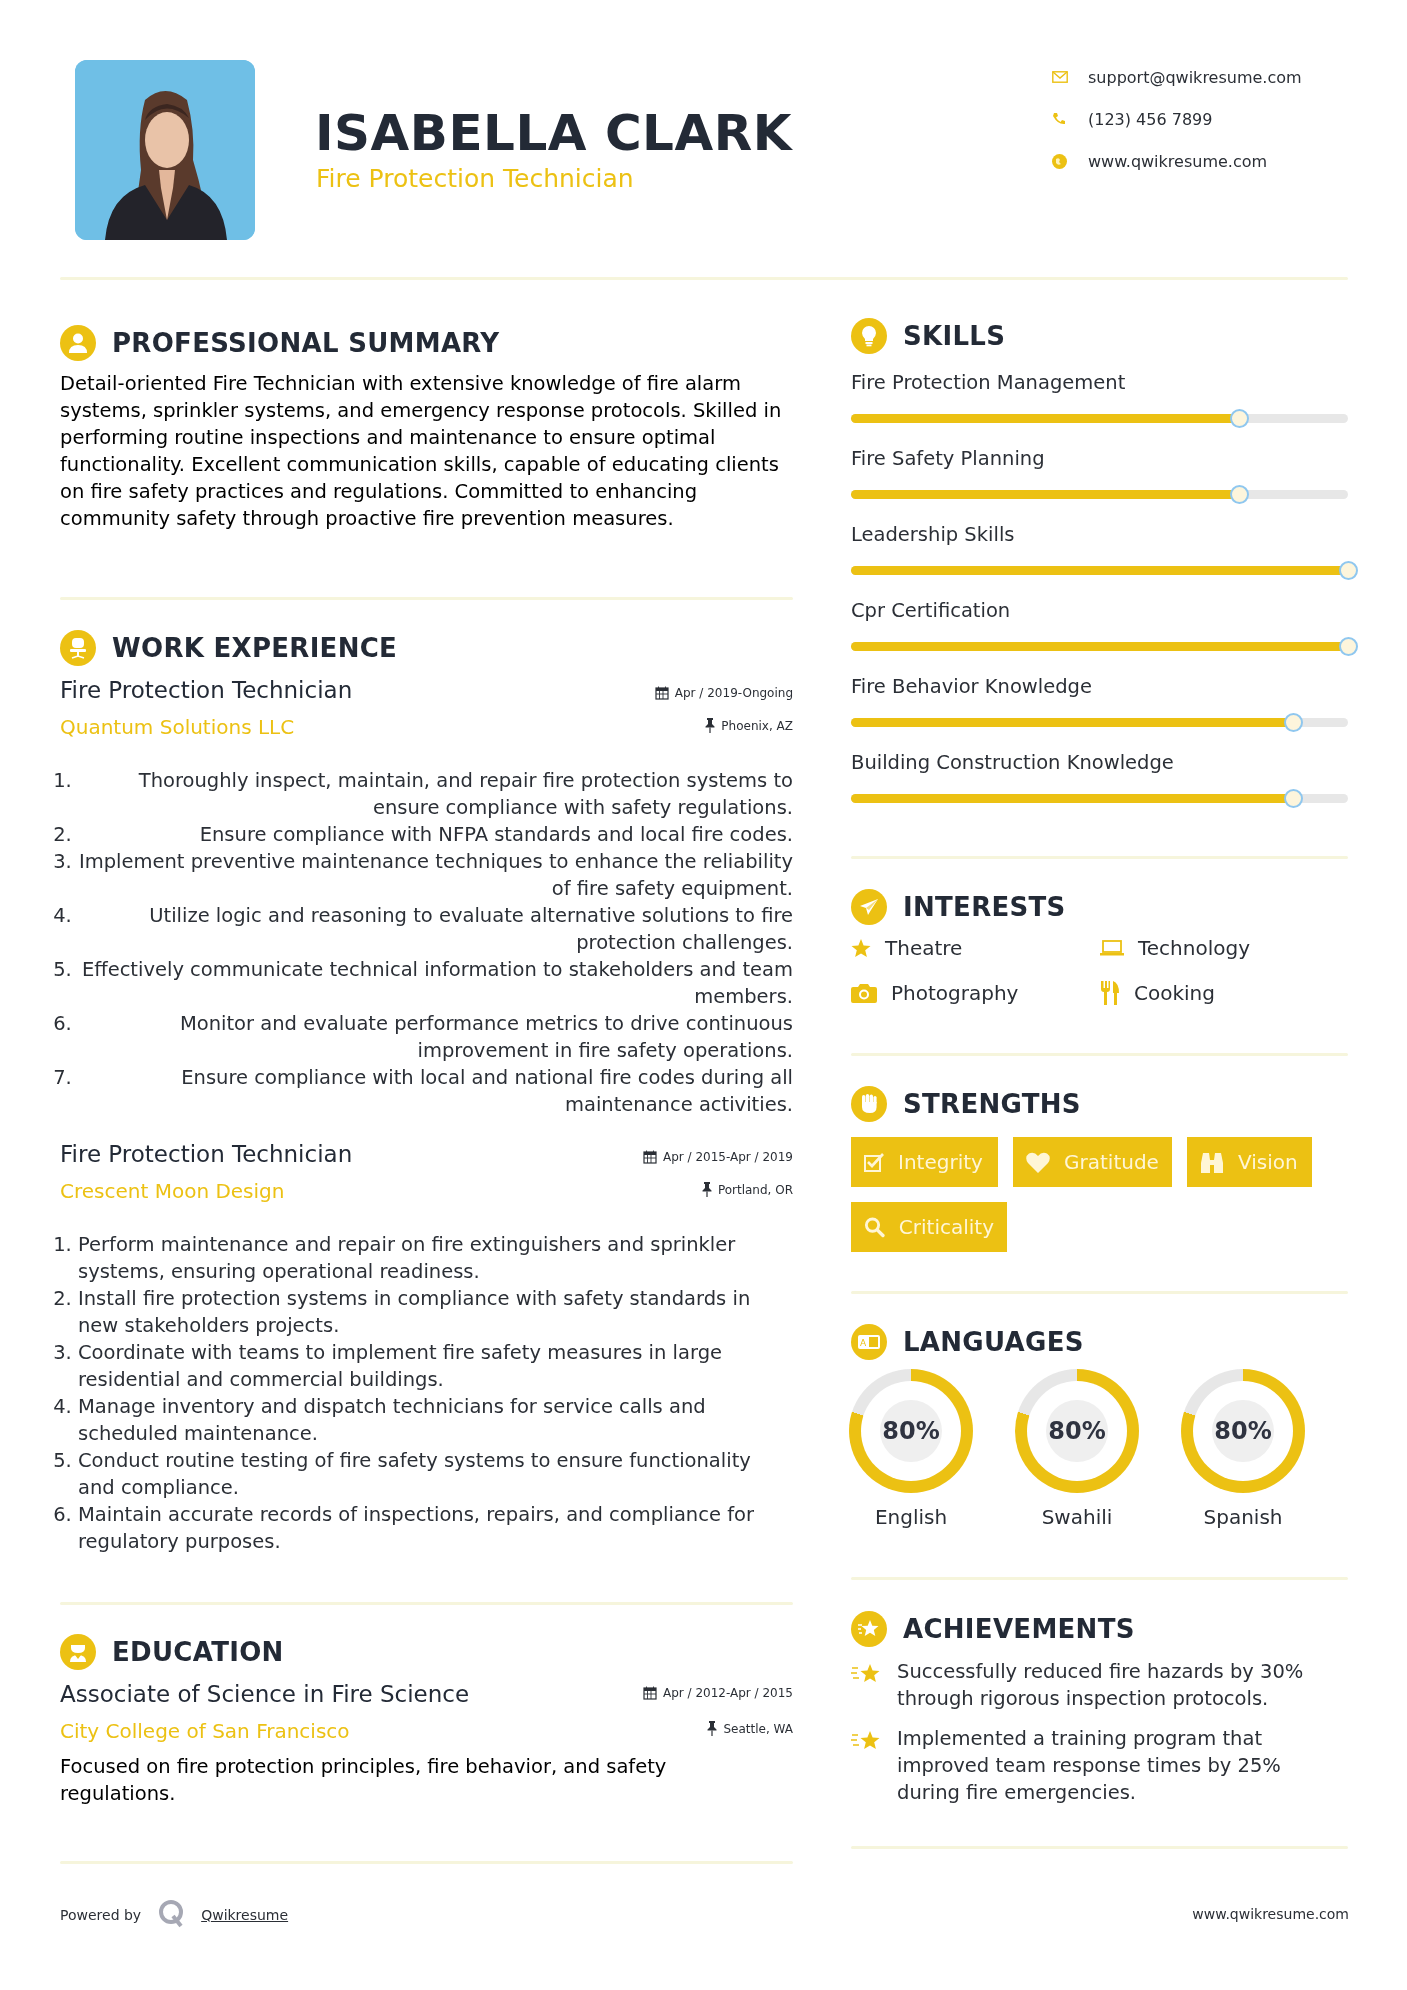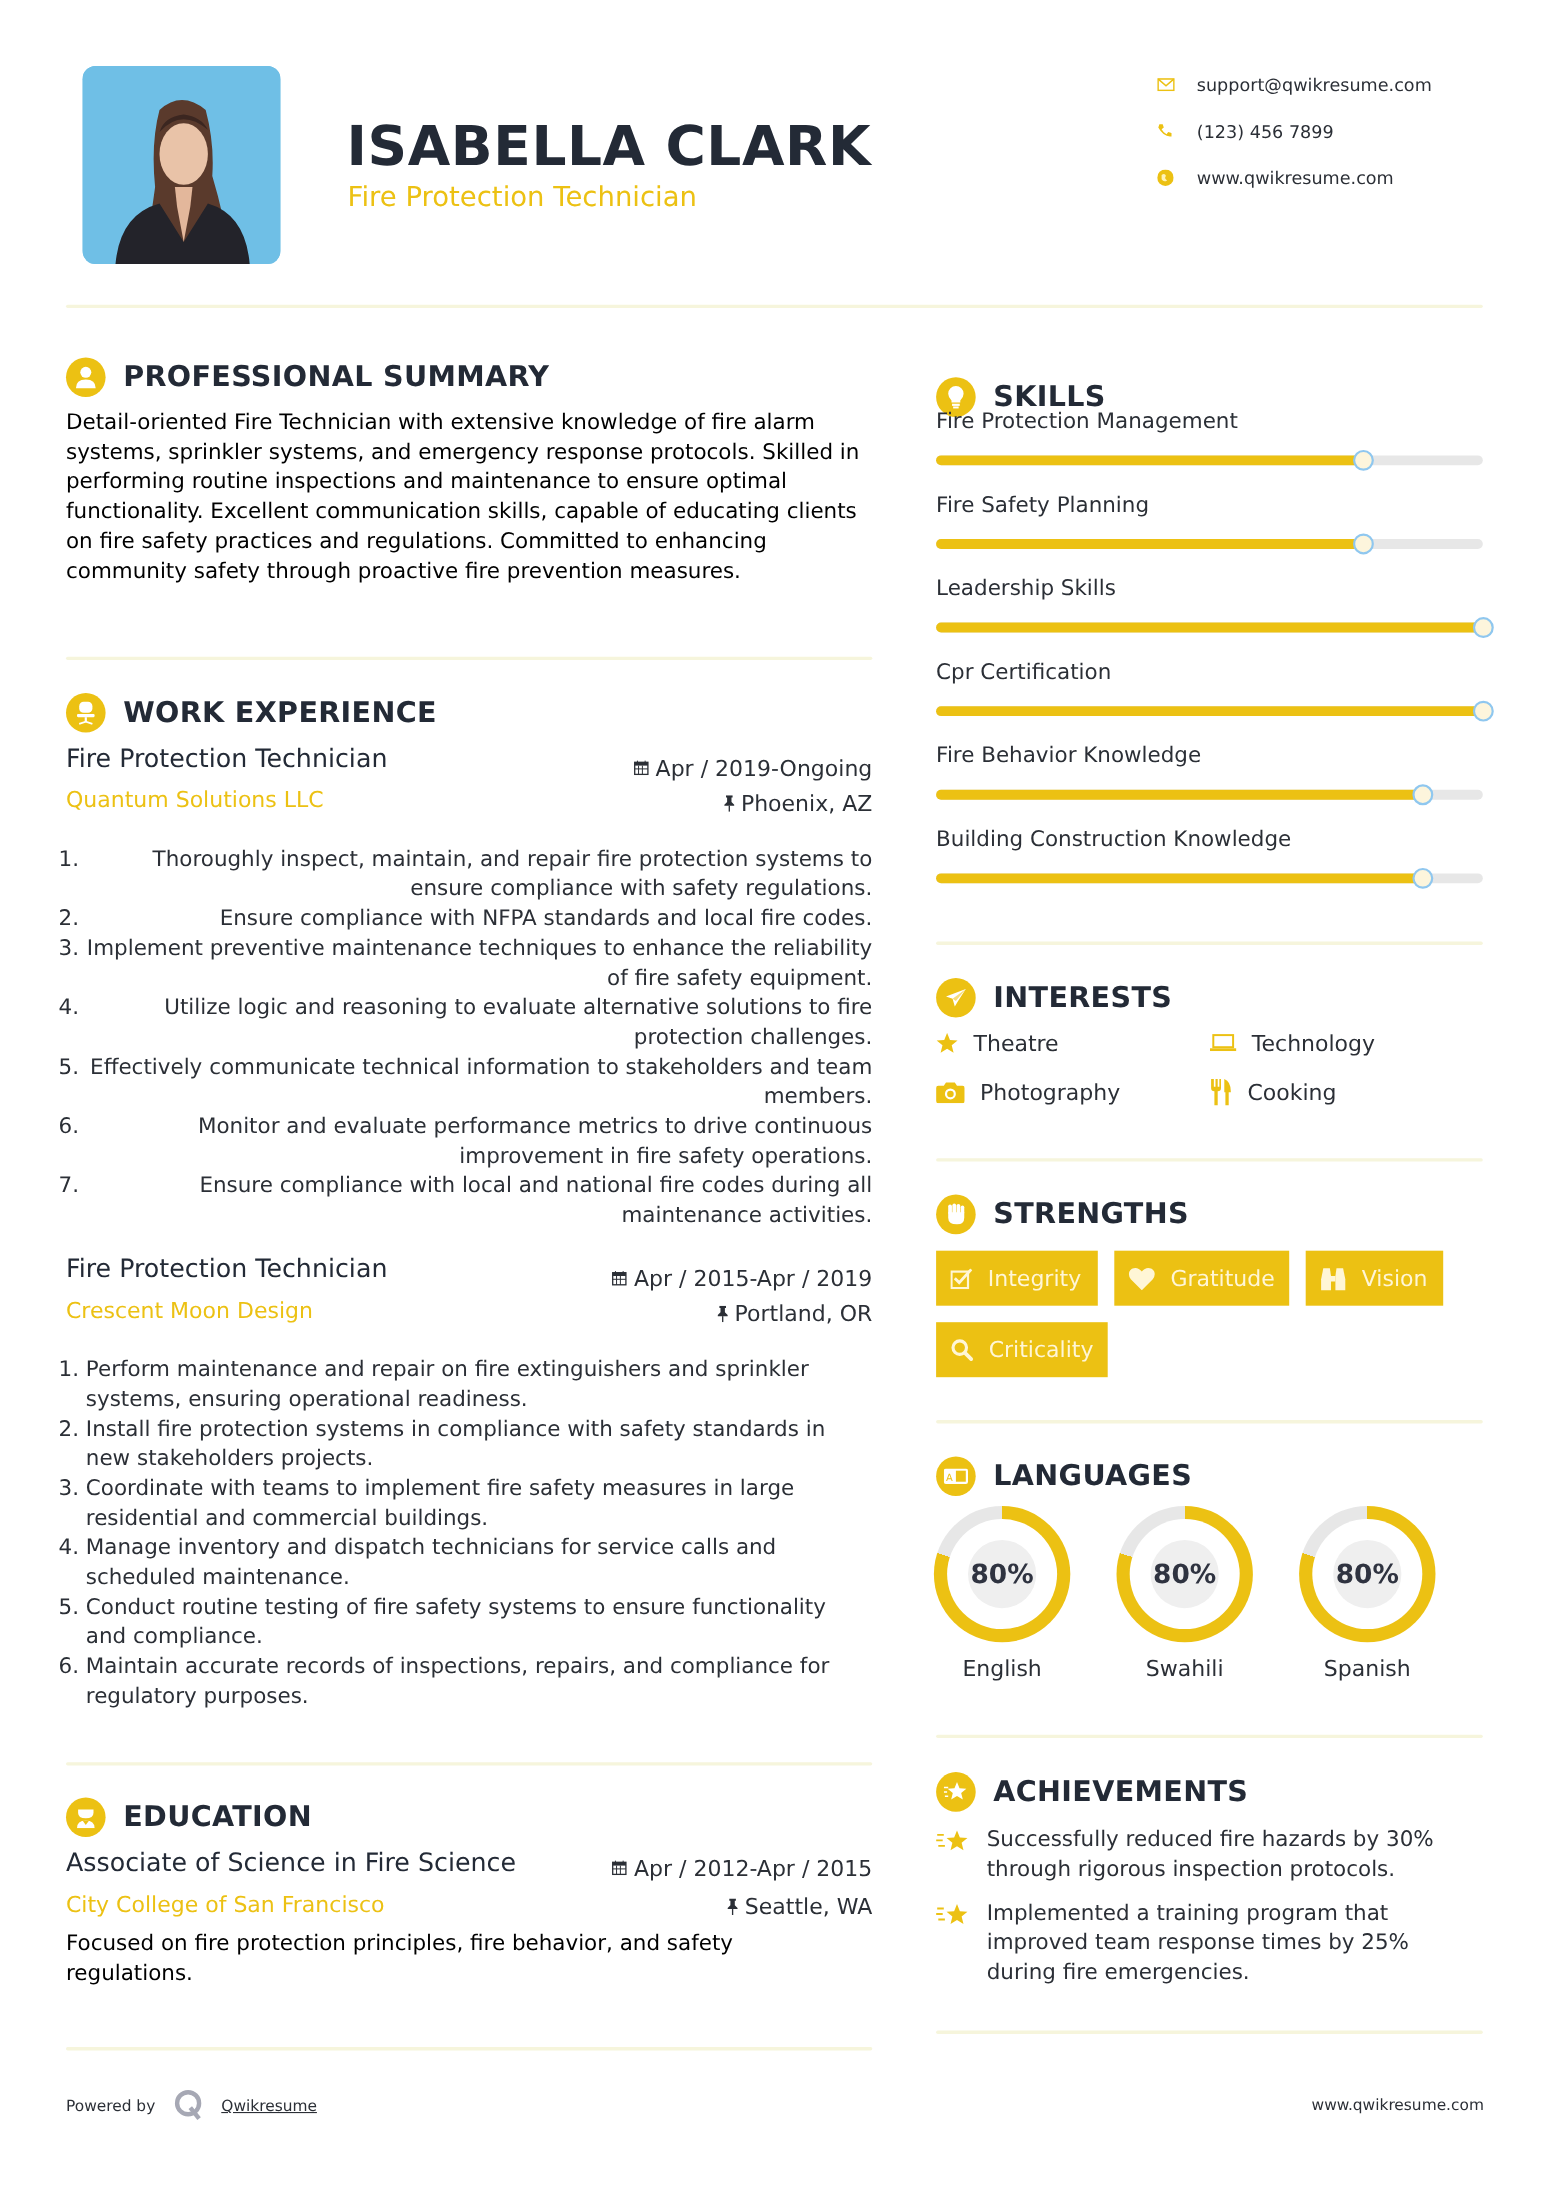--- a/index.html
+++ b/index.html
@@ -20,21 +20,21 @@
 
   
   .sec-head { display: flex; align-items: center; }
   .sec-icon { width: 36px; height: 36px; border-radius: 50%; background: #ecc113; display: flex; align-items: center; justify-content: center; flex: none; }
   .sec-title { font-size: 26px; font-weight: bold; color: #232a36; margin-left: 16px; letter-spacing: 0.3px; white-space: nowrap; }
 
   .body-text { font-size: 19.5px; line-height: 27px; color: #000000; }
 
   .job-title { font-size: 23px; color: #232a36; }
   .company { font-size: 20px; color: #ecc113; }
-  .meta { font-size: 20px; color: #2b2f36; display: flex; align-items: center; justify-content: flex-end; white-space: nowrap; }
+  .meta { font-size: 12px; color: #2b2f36; display: flex; align-items: center; justify-content: flex-end; white-space: nowrap; }
   .meta svg { margin-right: 6px; }
 
   ol.bul { padding-left: 18px; font-size: 19.5px; line-height: 27px; color: #2b2f36; }
   ol.bul li { padding-left: 0px; }
 
   
   .skill-name { font-size: 19.5px; color: #2b2f36; }
   .track { position: relative; height: 9px; background: #e7e7e7; border-radius: 5px; }
   .fill { position: absolute; left: 0; top: 0; height: 9px; background: #ecc113; border-radius: 5px; }
   .knob { position: absolute; top: -5px; width: 19px; height: 19px; border-radius: 50%; background: #fdf5dc; border: 2px solid #8fc7ef; margin-left: -9px; }
@@ -228,21 +228,21 @@
           <rect x="4.4" y="9.5" width="1.2" height="5.5" fill="#2b2f36"></rect>
         </svg>
       <span>Seattle, WA</span>
     </div>
   </div>
   <div class="body-text" style="margin-top:2px; width:700px;">Focused on fire protection principles, fire behavior, and safety regulations.</div>
 </div>
 
 <div class="abs divider" style="left:60px; top:1861px; width:733px;"></div>
 
-<div class="abs sec-head" style="left:851px; top:343px;justify-content:flex-end;">
+<div class="abs sec-head" style="left:851px; top:318px;justify-content:flex-end;">
   <span class="sec-icon">
     <svg width="16" height="22" viewBox="0 0 16 22">
         <path d="M8 1 A7 7 0 0 1 15 8 Q15 11 12 14 V16 H4 V14 Q1 11 1 8 A7 7 0 0 1 8 1Z" fill="#fff"></path>
         <rect x="4.5" y="17" width="7" height="2" fill="#fff"></rect>
         <rect x="5.5" y="19.5" width="5" height="1.8" fill="#fff"></rect>
       </svg>
   </span>
   <span class="sec-title">SKILLS</span>
 </div>
 

